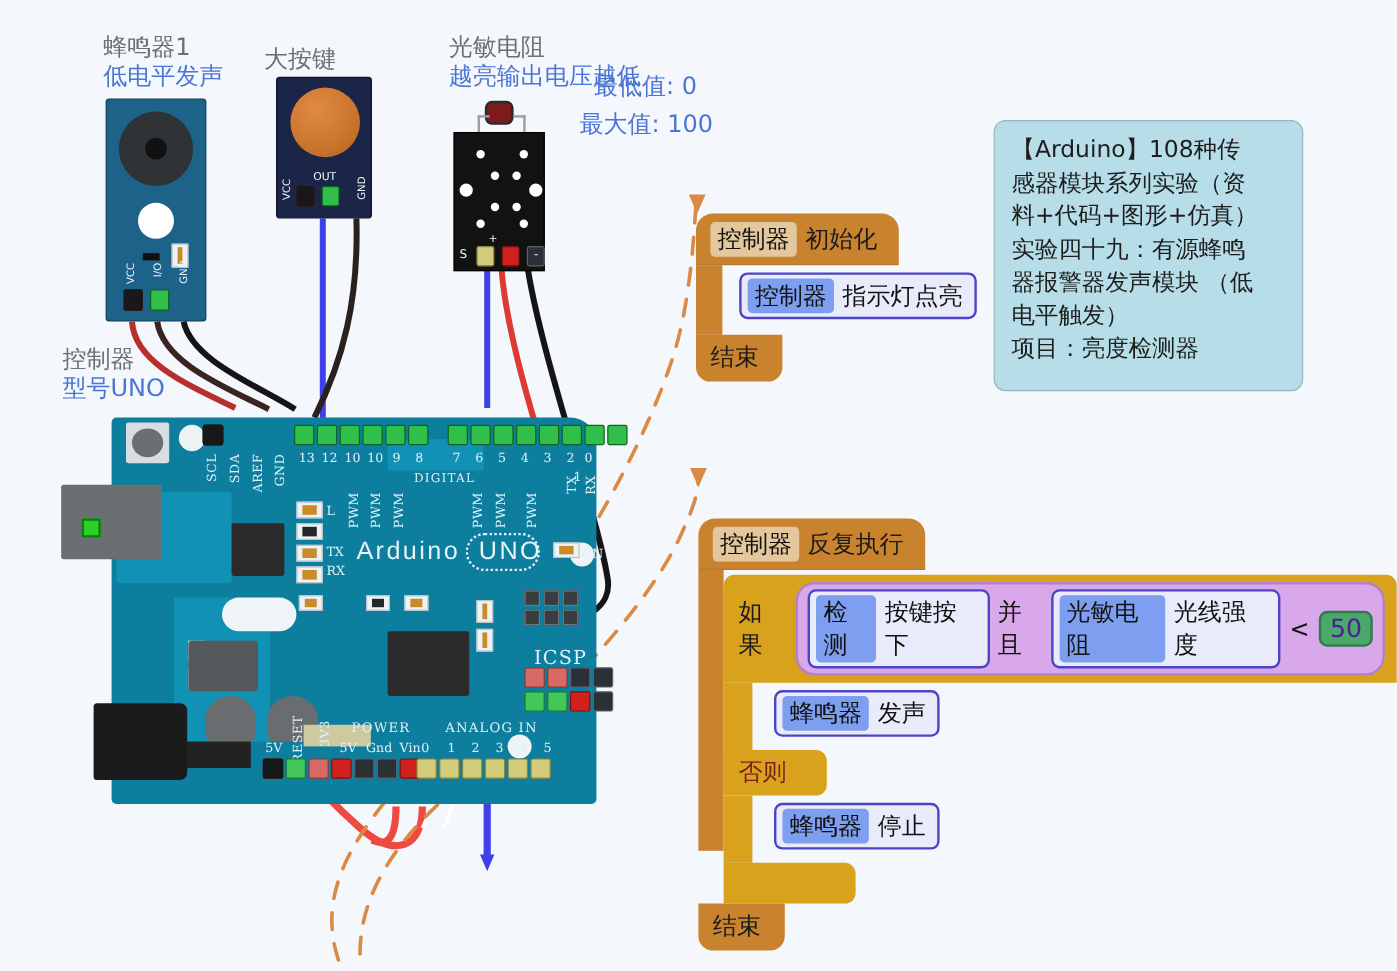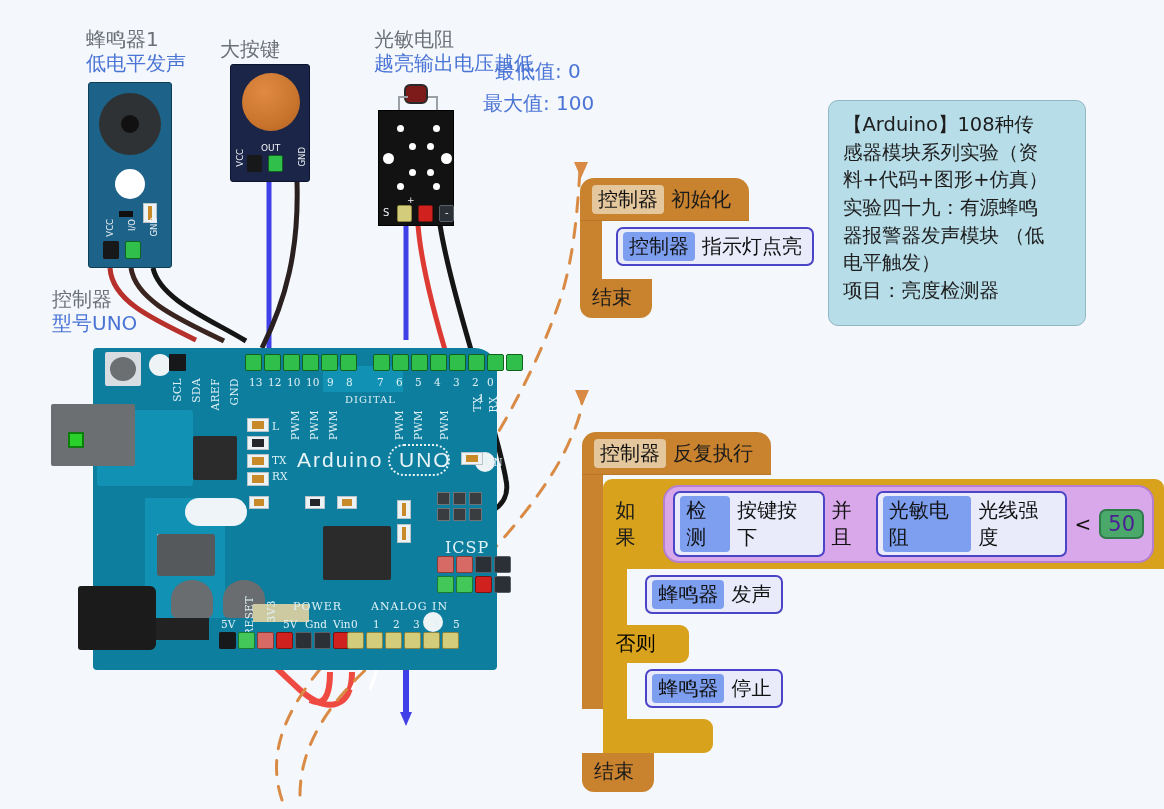--- a/index.html
+++ b/index.html
@@ -51,21 +51,21 @@
     background:#e9ebfb; border:2px solid #4b44c7; border-radius:7px;
     padding:3px 10px 3px 5px; font-size:20px; color:#111;
   }
   .chip-blue { background:#7e9ff0; border-radius:4px; padding:1px 6px; color:#111; }
   .ifhead {
     background:#d8a21d; border-radius:9px 9px 0 0; padding:6px 10px 6px 12px;
     display:inline-flex; align-items:center; gap:9px; font-size:20px; color:#1b1b1b;
   }
   .ifspine { background:#d8a21d; width:24px; }
   .elsebar {
-    background:#d8a21d; padding:5px 34px 6px 12px; font-size:20px; color:#000000;
+    background:#d8a21d; padding:5px 34px 6px 12px; font-size:20px; color:#7f1d1d;
     display:inline-block; border-radius:0 9px 9px 0;
   }
   .iffoot { background:#d8a21d; border-radius:0 9px 9px 0; }
 
   
   .boolwrap {
     display:inline-flex; align-items:center; gap:6px;
     background:#d9a8ea; border:2px solid #b57fd0; border-radius:16px;
     padding:4px 8px; font-size:20px; color:#111;
   }

